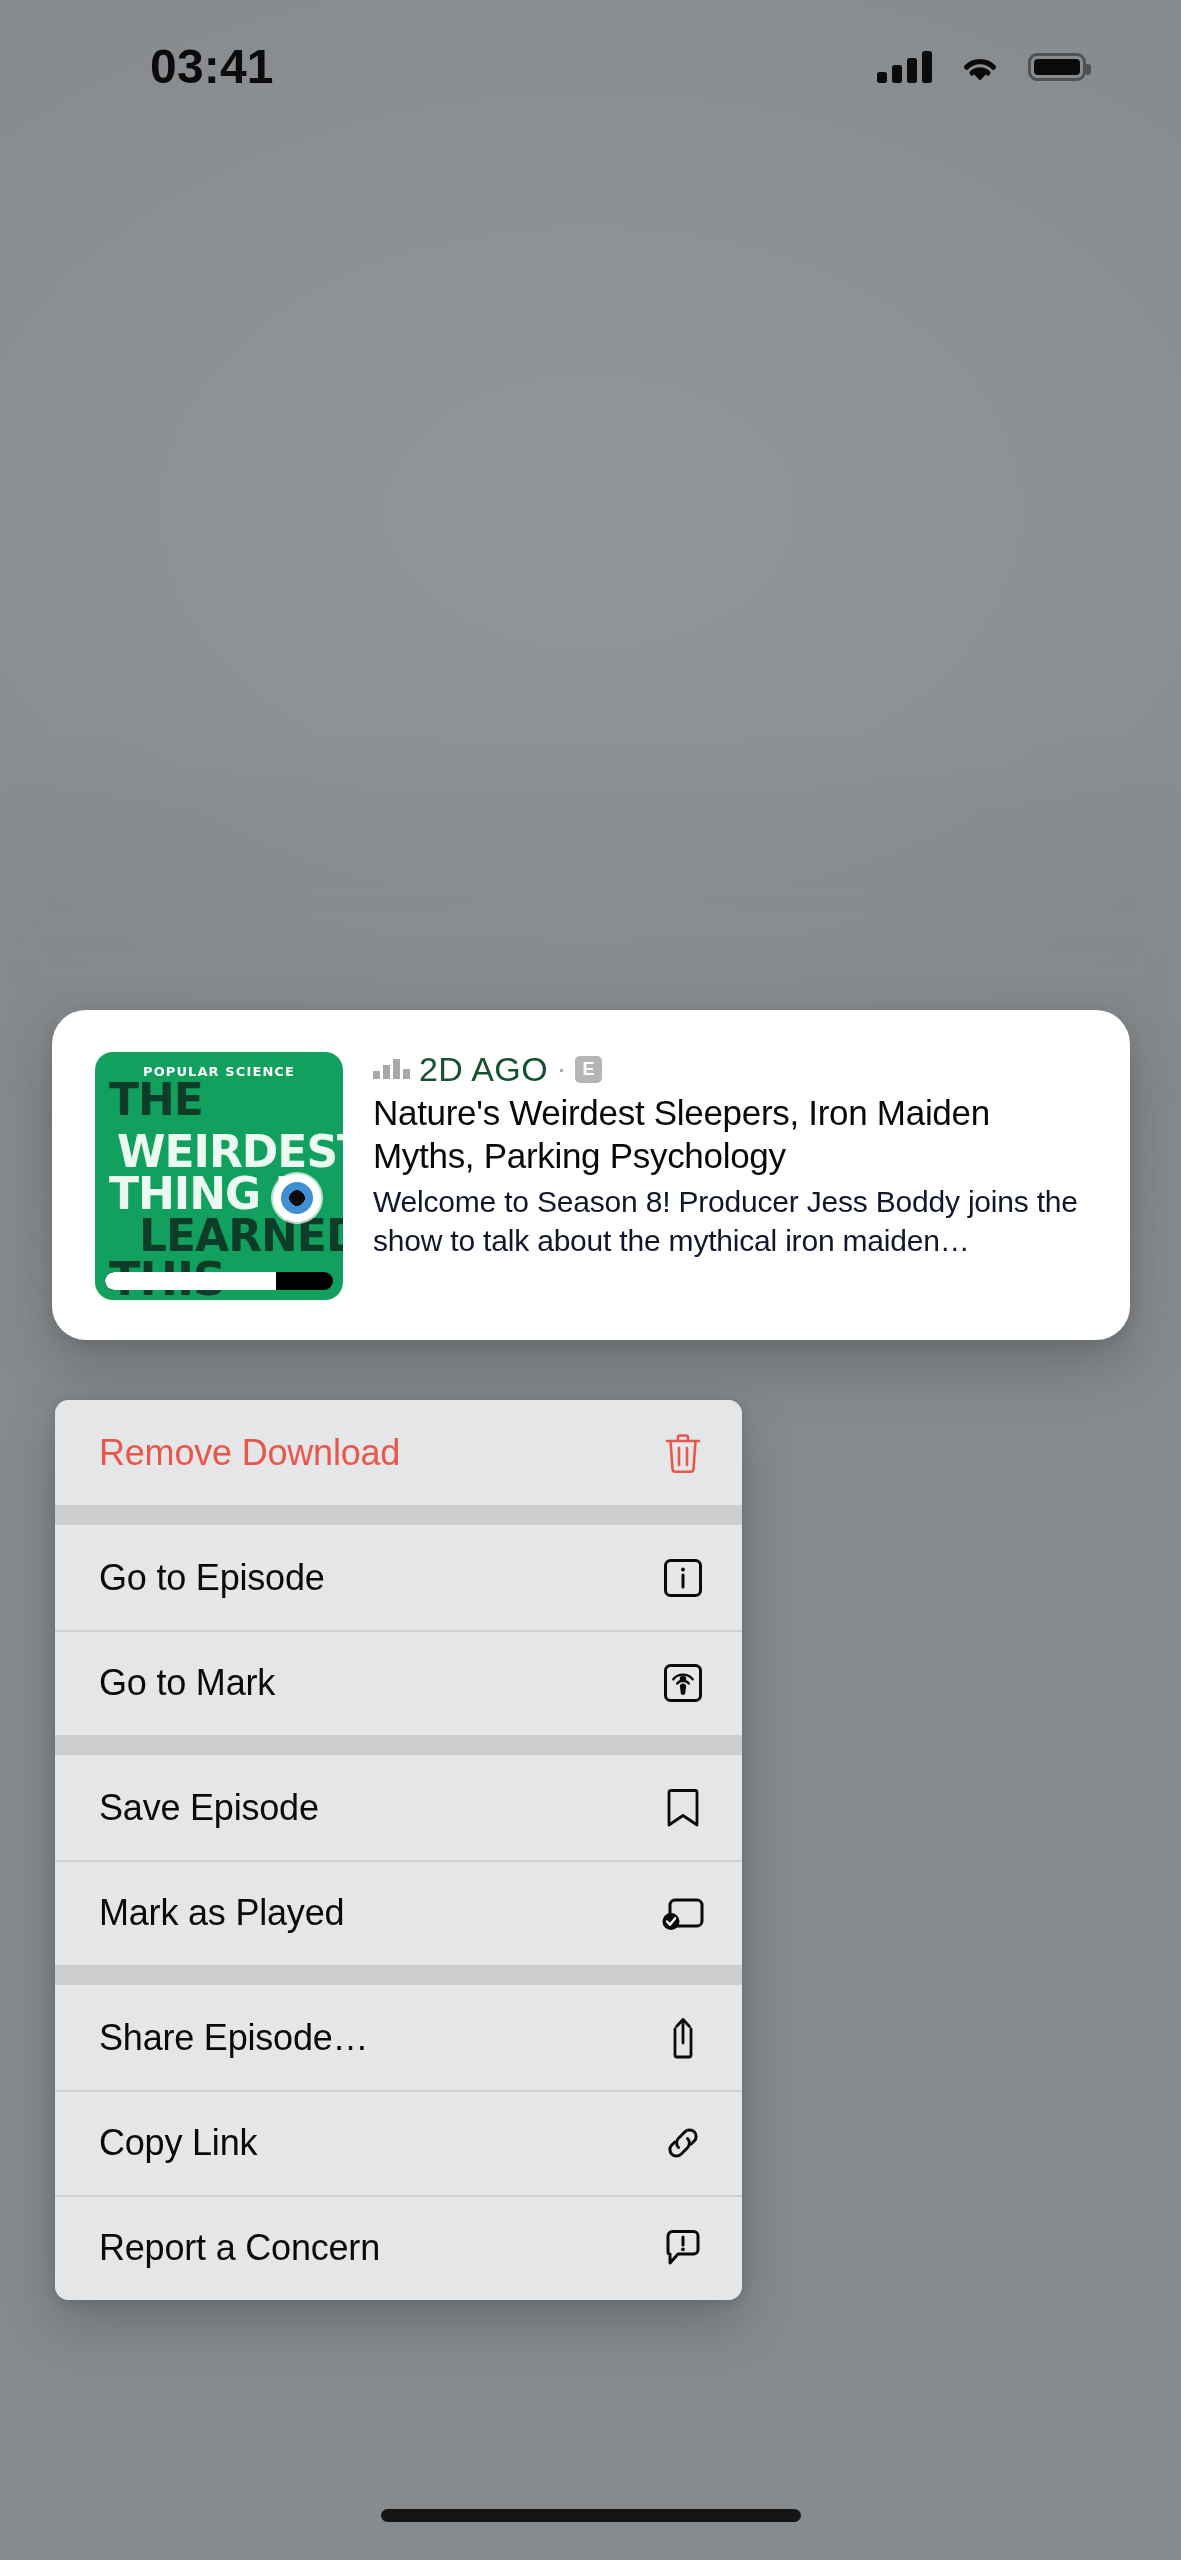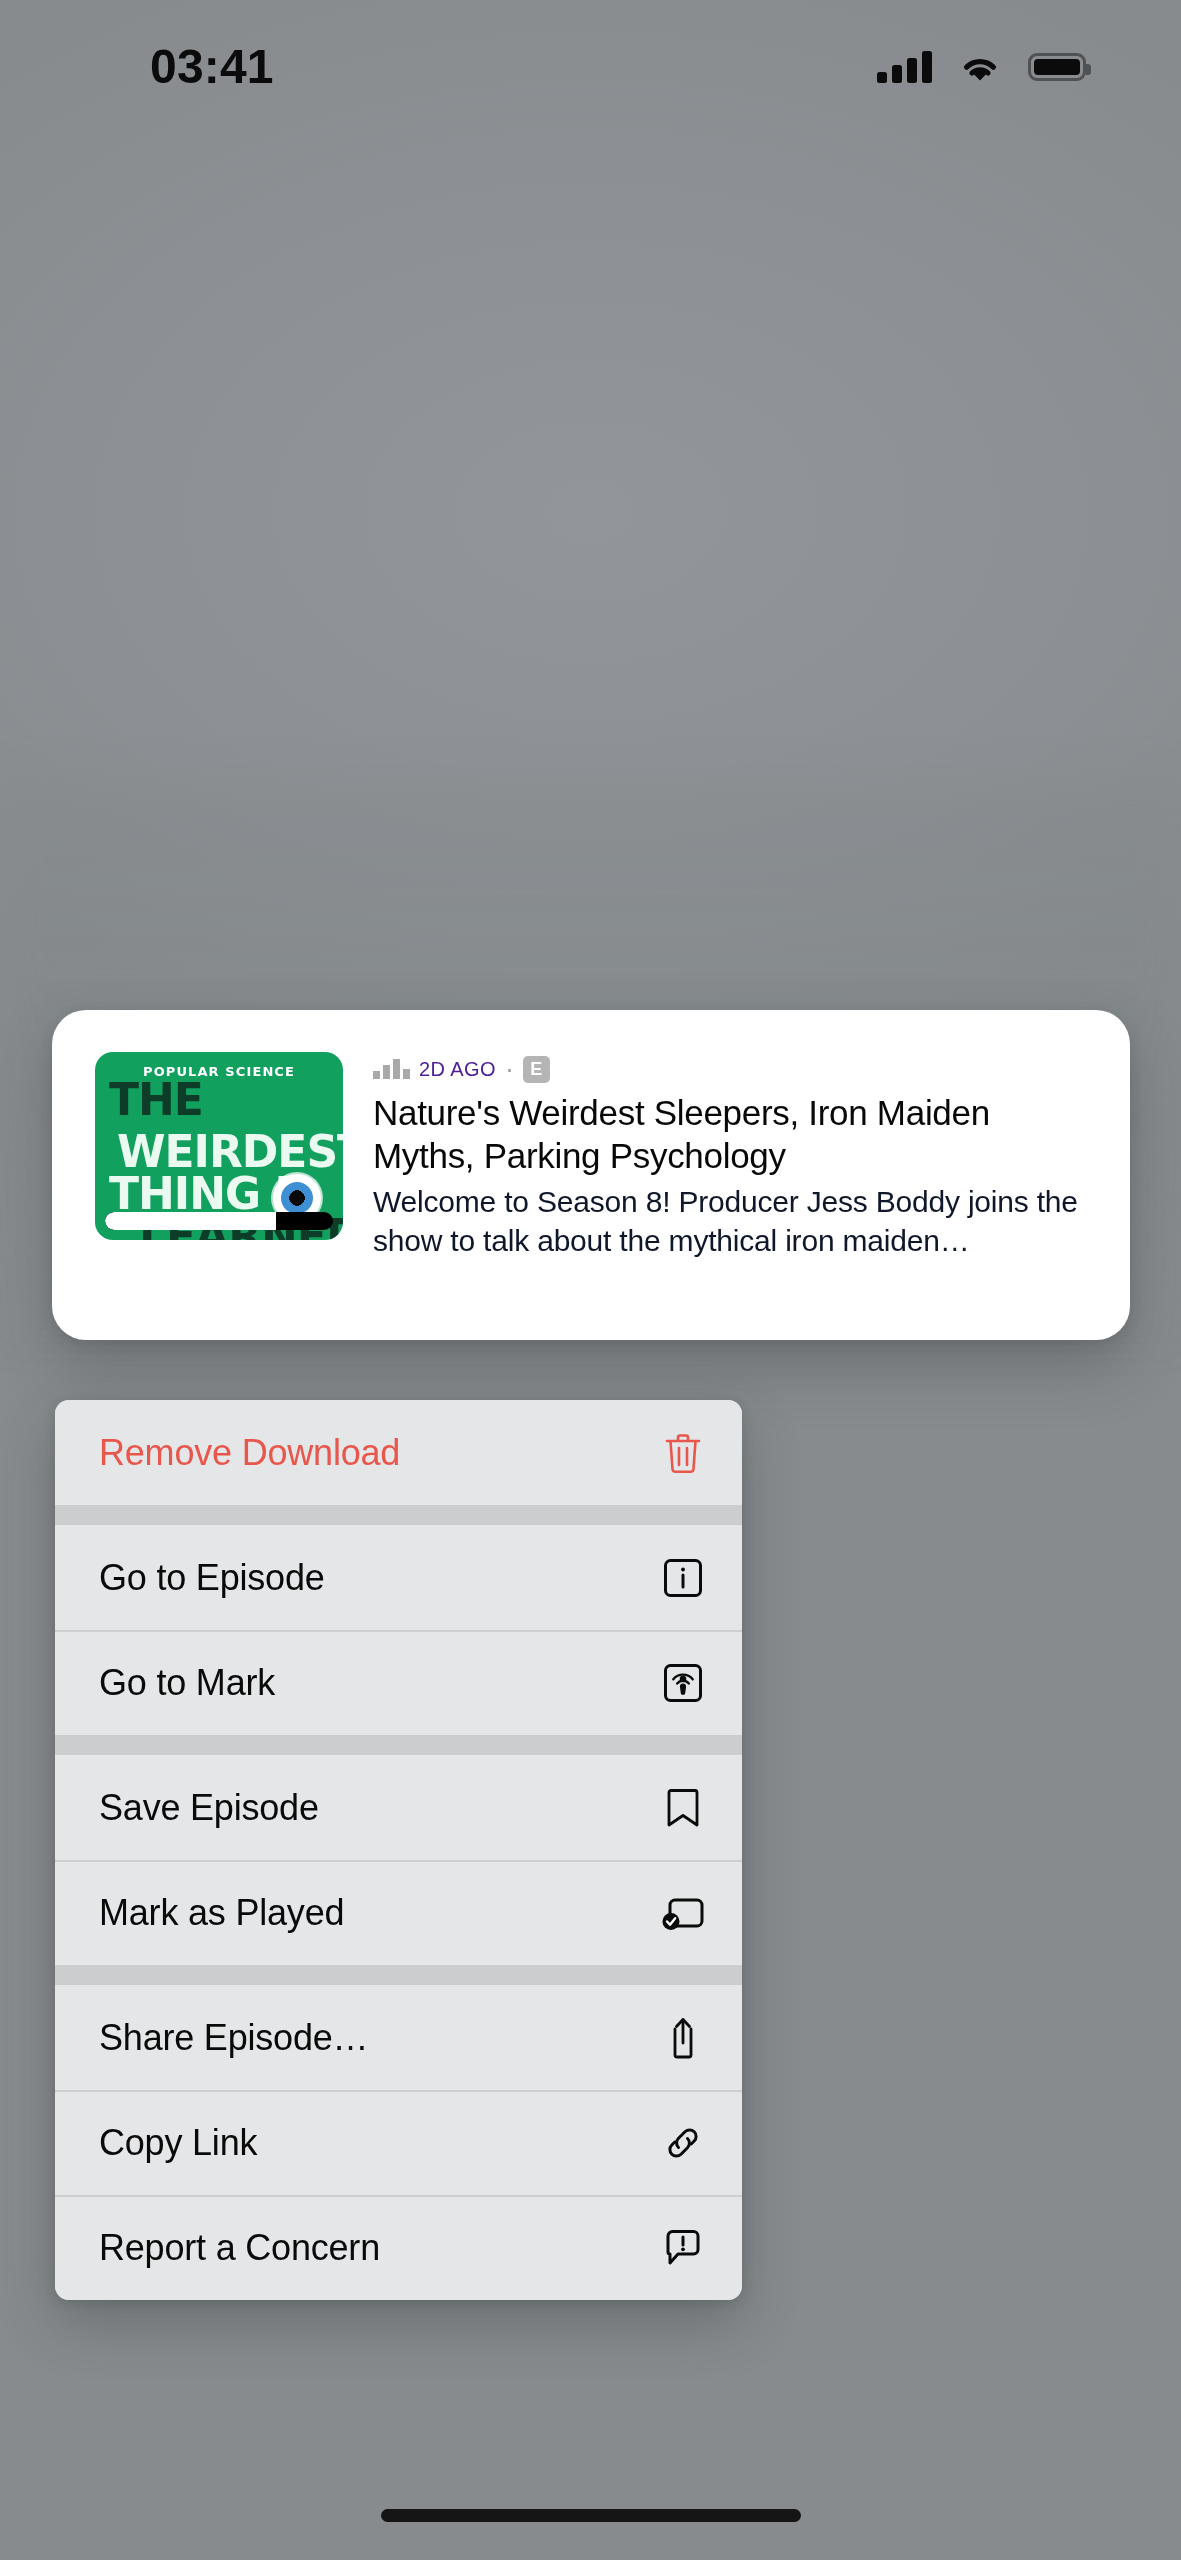--- a/index.html
+++ b/index.html
@@ -57,21 +57,21 @@
   .battery span{ display:block; height:100%; background:#0b0b0b; border-radius:4px; }
 
   
   .preview-card {
     position:absolute; left:52px; top:1010px; width:1078px; height:330px;
     background:#fff; border-radius:34px;
     box-shadow:0 26px 60px rgba(40,45,48,0.28), 0 4px 14px rgba(40,45,48,0.14);
     display:flex; align-items:flex-start; padding:42px 40px 40px 43px;
   }
   .artwork {
-    width:248px; height:188px; border-radius:18px; flex:0 0 auto;
+    width:248px; height:248px; border-radius:18px; flex:0 0 auto;
     background:#12a05f;
     position:relative; overflow:hidden;
     font-family:"DejaVu Sans", sans-serif;
   }
   .art-pub {
     position:absolute; top:12px; left:0; right:0; text-align:center;
     font-size:13px; font-weight:700; color:#ffffff; letter-spacing:1.1px;
   }
   .art-l {
     position:absolute; font-weight:800; letter-spacing:-1px; line-height:0.92;
@@ -99,21 +99,21 @@
   .art-progress span{ display:block; height:100%; width:75%; background:#fff; border-radius:9px 0 0 9px; }
 
   .ep-info { margin-left:30px; flex:1 1 auto; padding-top:2px; min-width:0; }
   .ep-meta { display:flex; align-items:center; gap:9px; margin-bottom:8px; height:30px; }
   .wave { display:flex; align-items:flex-end; gap:3px; height:20px; }
   .wave i { width:7px; background:#a9a9a9; display:block; }
   .wave i:nth-child(1){ height:8px; }
   .wave i:nth-child(2){ height:14px; }
   .wave i:nth-child(3){ height:20px; }
   .wave i:nth-child(4){ height:10px; }
-  .ep-date { font-size:20px; color:#4c1d95; letter-spacing:0.4px; font-weight:400; }
+  .ep-date { font-size:34px; color:#14532d; letter-spacing:0.4px; font-weight:400; }
   .ep-dot  { font-size:27px; color:#a0a0a0; }
   .ep-explicit {
     width:27px; height:27px; background:#b5b5b5; border-radius:5px; color:#fff;
     font-size:18px; font-weight:700; display:flex; align-items:center; justify-content:center;
   }
   .ep-title {
     font-size:35px; line-height:1.22; color:#080808; font-weight:400;
     letter-spacing:-0.3px;
   }
   .ep-desc {

